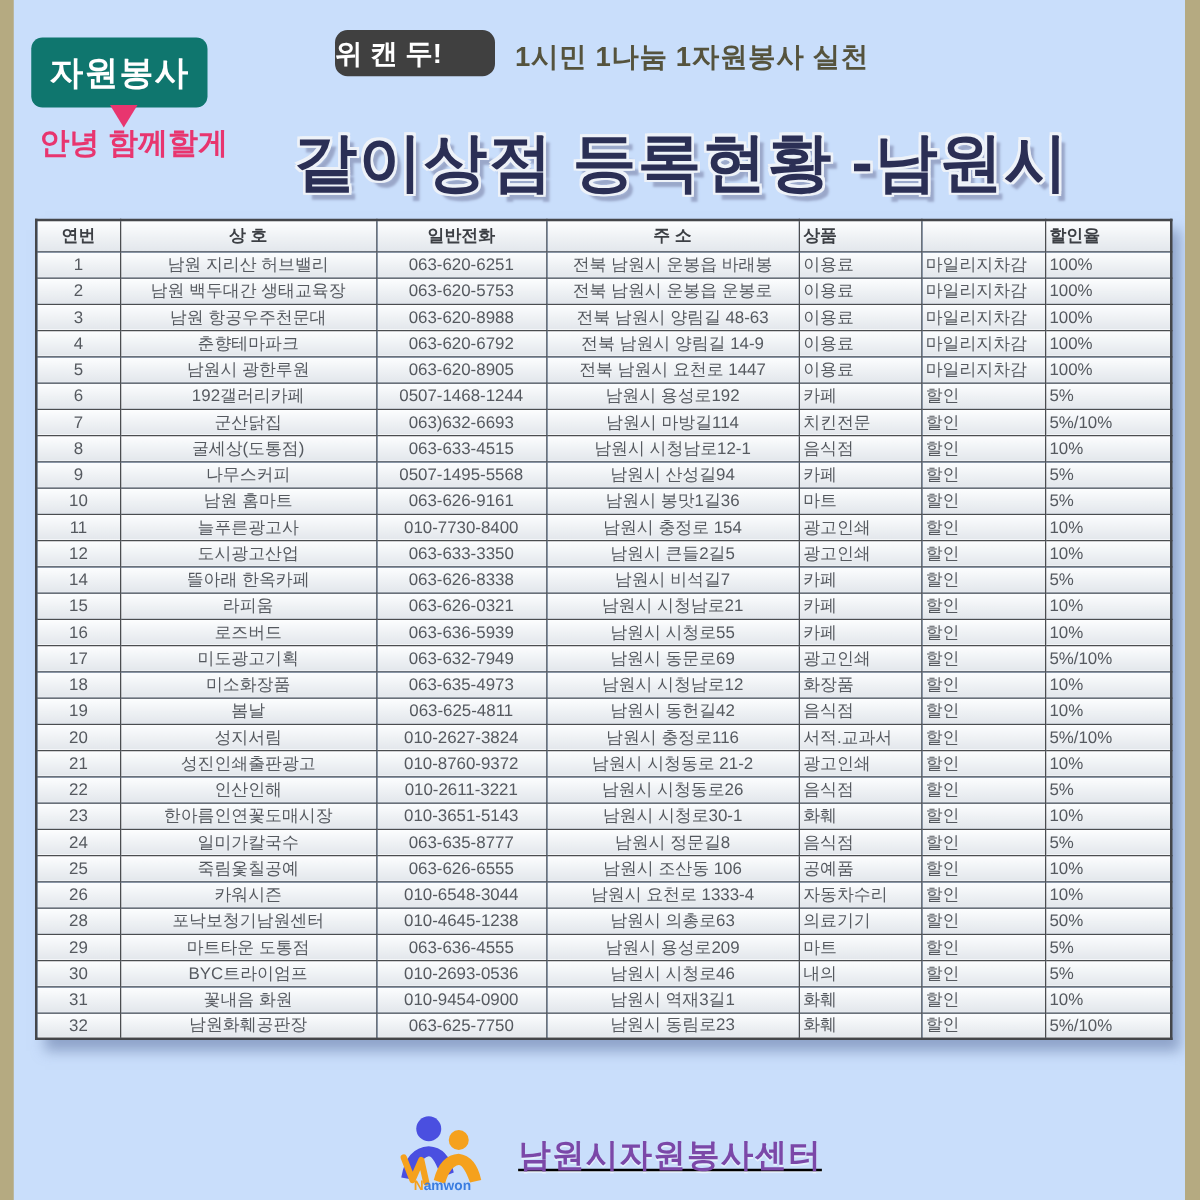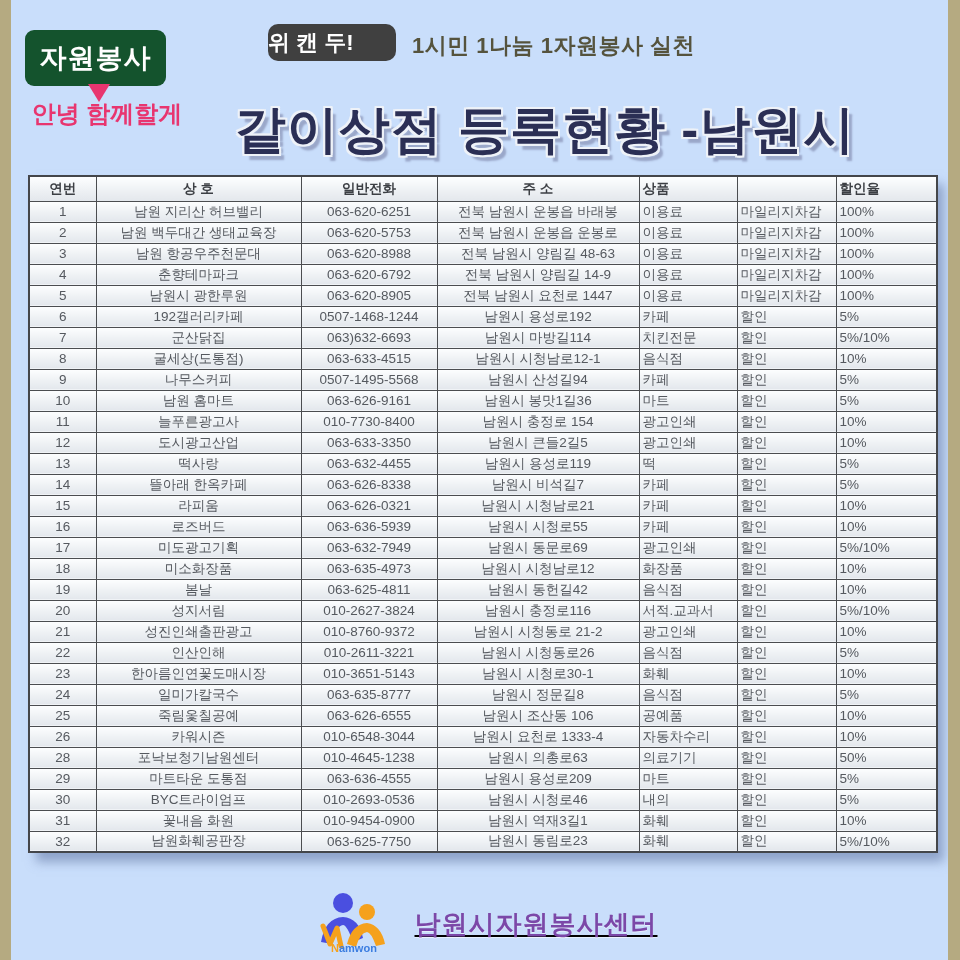--- a/index.html
+++ b/index.html
@@ -11,21 +11,21 @@
     overflow: hidden;
   }
   .edge { position: absolute; top: 0; height: 960px; background: #b5aa81; z-index: 5; }
   .edge.left  { left: 0;  width: 11px; }
   .edge.right { right: 0; width: 12px; }
 
   
   .bubble {
     position: absolute; left: 25px; top: 30px;
     width: 141px; height: 56px;
-    background: #14532d; border-radius: 9px;
+    background: #0f766e; border-radius: 9px;
     display: flex; align-items: center; justify-content: center;
     color: #fff; font-size: 27px; font-weight: bold; letter-spacing: 1px;
   }
   .bubble-tail {
     position: absolute; left: 88px; top: 84px;
     width: 0; height: 0;
     border-left: 11px solid transparent;
     border-right: 11px solid transparent;
     border-top: 18px solid #e8356f;
   }
@@ -243,29 +243,20 @@
         <tr>
           <td class="c0">12</td>
           <td class="c1">도시광고산업</td>
           <td class="c2">063-633-3350</td>
           <td class="c3">남원시 큰들2길5</td>
           <td class="c4">광고인쇄</td>
           <td class="c5">할인</td>
           <td class="c6">10%</td>
         </tr>
         <tr>
-          <td class="c0">13</td>
-          <td class="c1">떡사랑</td>
-          <td class="c2">063-632-4455</td>
-          <td class="c3">남원시 용성로119</td>
-          <td class="c4">떡</td>
-          <td class="c5">할인</td>
-          <td class="c6">5%</td>
-        </tr>
-        <tr>
           <td class="c0">14</td>
           <td class="c1">뜰아래 한옥카페</td>
           <td class="c2">063-626-8338</td>
           <td class="c3">남원시 비석길7</td>
           <td class="c4">카페</td>
           <td class="c5">할인</td>
           <td class="c6">5%</td>
         </tr>
         <tr>
           <td class="c0">15</td>

